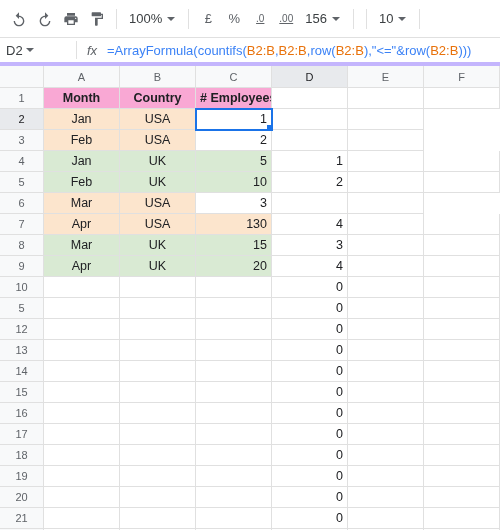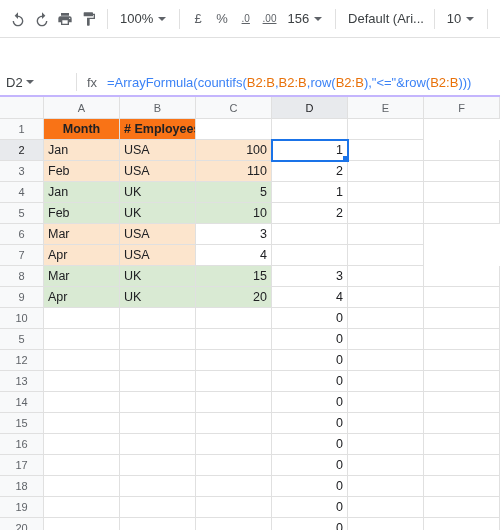--- a/index.html
+++ b/index.html
@@ -6,46 +6,46 @@
 body { font-family: Arial, sans-serif; font-size: 13px; color: #202124; background: #fff; user-select: none; }
 
 .toolbar { display: flex; align-items: center; gap: 4px; padding: 6px 8px; border-bottom: 1px solid #e0e0e0; height: 38px; }
 .toolbar .sep { width: 1px; height: 20px; background: #e0e0e0; margin: 0 4px; }
 .tb-btn { width: 22px; height: 22px; display: flex; align-items: center; justify-content: center; color: #5f6368; border-radius: 2px; }
 .tb-btn svg { fill: currentColor; }
 .tb-drop { display: flex; align-items: center; gap: 4px; color: #3c4043; padding: 0 4px; height: 22px; font-size: 13px; }
 .tb-drop.fontname { width: 90px; overflow: hidden; white-space: nowrap; }
 .tb-drop .chev { width: 10px; height: 10px; }
 
-.namebox-row { display: flex; align-items: center; height: 28px; border-bottom: 2px solid #c4b5fd; padding: 0 6px; gap: 6px; margin-top: 31px; }
+.namebox-row { display: flex; align-items: center; height: 28px; border-bottom: 4px solid #c4b5fd; padding: 0 6px; gap: 6px; }
 .namebox { display: flex; align-items: center; gap: 2px; width: 64px; color: #3c4043; }
 .namebox .chev { width: 10px; height: 10px; color: #5f6368; }
-.fx { color: #5f6368; font-size: 13px; width: 18px; text-align: center; }
+.fx { font-style: italic; color: #5f6368; font-size: 13px; width: 18px; text-align: center; }
 .formula { flex: 1; font-size: 13px; white-space: nowrap; overflow: hidden; }
 .formula .black { color: #3b82f6; }
 .formula .rng { color: #e8710a; }
 
 .sheet { position: relative; }
 .hdr-row { display: flex; height: 22px; }
 .corner { width: 44px; border-right: 1px solid #e0e0e0; border-bottom: 1px solid #e0e0e0; background: #f8f9fa; }
 .col-h { width: 76px; text-align: center; font-size: 11px; color: #5f6368; line-height: 22px; border-right: 1px solid #e0e0e0; border-bottom: 1px solid #e0e0e0; background: #f8f9fa; }
 .col-h.sel { background: #e8eaed; color: #202124; }
 
 .body { display: flex; }
 .row-hdrs { width: 44px; }
 .row-h { height: 21px; line-height: 21px; text-align: center; font-size: 11px; color: #5f6368; border-right: 1px solid #e0e0e0; border-bottom: 1px solid #e0e0e0; background: #f8f9fa; }
 .row-h.sel { background: #e8eaed; color: #202124; }
 
 .grid { position: relative; }
 .row { display: flex; height: 21px; }
 .cell { width: 76px; height: 21px; line-height: 21px; padding: 0 4px; border-right: 1px solid #e0e0e0; border-bottom: 1px solid #e0e0e0; font-size: 12.5px; overflow: hidden; white-space: nowrap; }
-.cell.center { }
+.cell.center { text-align: center; }
 .cell.right { text-align: right; }
 .cell.hdr { font-weight: bold; text-align: center; }
-.cell.grey { background: #f97316; }
+.cell.grey { background: #f9a8d4; }
 .cell.orange { background: #fce5cd; }
 .cell.green { background: #d9ead3; }
 .cell.selected { outline: 2px solid #1a73e8; outline-offset: -1px; position: relative; }
 .cell.selected::after { content: ""; position: absolute; right: -2px; bottom: -2px; width: 6px; height: 6px; background: #1a73e8; }
 </style>
 </head>
 <body>
 
 <div class="toolbar">
   <div class="tb-btn">
@@ -84,26 +84,20 @@
   <div class="tb-btn" style="font-size:10px">
       <span style="text-decoration:underline">.00</span>
     </div>
   <div class="tb-drop">
     <span>156</span>
     <svg class="chev" viewBox="0 0 10 10">
         <path d="M1 3l4 4 4-4z" fill="#5f6368"></path>
       </svg>
   </div>
   <div class="sep"></div>
-  <div class="tb-drop fontname">
-    <span>Default (Ari...</span>
-    <svg class="chev" viewBox="0 0 10 10">
-        <path d="M1 3l4 4 4-4z" fill="#5f6368"></path>
-      </svg>
-  </div>
   <div class="sep"></div>
   <div class="tb-drop">
     <span>10</span>
     <svg class="chev" viewBox="0 0 10 10">
         <path d="M1 3l4 4 4-4z" fill="#5f6368"></path>
       </svg>
   </div>
   <div class="sep"></div>
 </div>
 
@@ -154,37 +148,36 @@
         <div class="row-h">17</div>
         <div class="row-h">18</div>
         <div class="row-h">19</div>
         <div class="row-h">20</div>
         <div class="row-h">21</div>
         <div class="row-h">22</div>
       </div>
     <div class="grid" id="grid">
         <div class="row">
           <div class="cell hdr grey">Month</div>
+          <div class="cell hdr grey">Country</div>
           <div class="cell hdr grey"># Employees</div>
           <div class="cell"></div>
           <div class="cell"></div>
           <div class="cell"></div>
         </div>
         <div class="row">
           <div class="cell orange center">Jan</div>
           <div class="cell orange center">USA</div>
-          <div class="cell orange right">100</div>
           <div class="cell right selected">1</div>
           <div class="cell"></div>
           <div class="cell"></div>
         </div>
         <div class="row">
           <div class="cell orange center">Feb</div>
           <div class="cell orange center">USA</div>
-          <div class="cell orange right">110</div>
           <div class="cell right">2</div>
           <div class="cell"></div>
           <div class="cell"></div>
         </div>
         <div class="row">
           <div class="cell green center">Jan</div>
           <div class="cell green center">UK</div>
           <div class="cell green right">5</div>
           <div class="cell right">1</div>
           <div class="cell"></div>
@@ -201,20 +194,21 @@
         <div class="row">
           <div class="cell orange center">Mar</div>
           <div class="cell orange center">USA</div>
           <div class="cell right">3</div>
           <div class="cell"></div>
           <div class="cell"></div>
         </div>
         <div class="row">
           <div class="cell orange center">Apr</div>
           <div class="cell orange center">USA</div>
+          <div class="cell orange right">130</div>
           <div class="cell right">4</div>
           <div class="cell"></div>
           <div class="cell"></div>
         </div>
         <div class="row">
           <div class="cell green center">Mar</div>
           <div class="cell green center">UK</div>
           <div class="cell green right">15</div>
           <div class="cell right">3</div>
           <div class="cell"></div>

